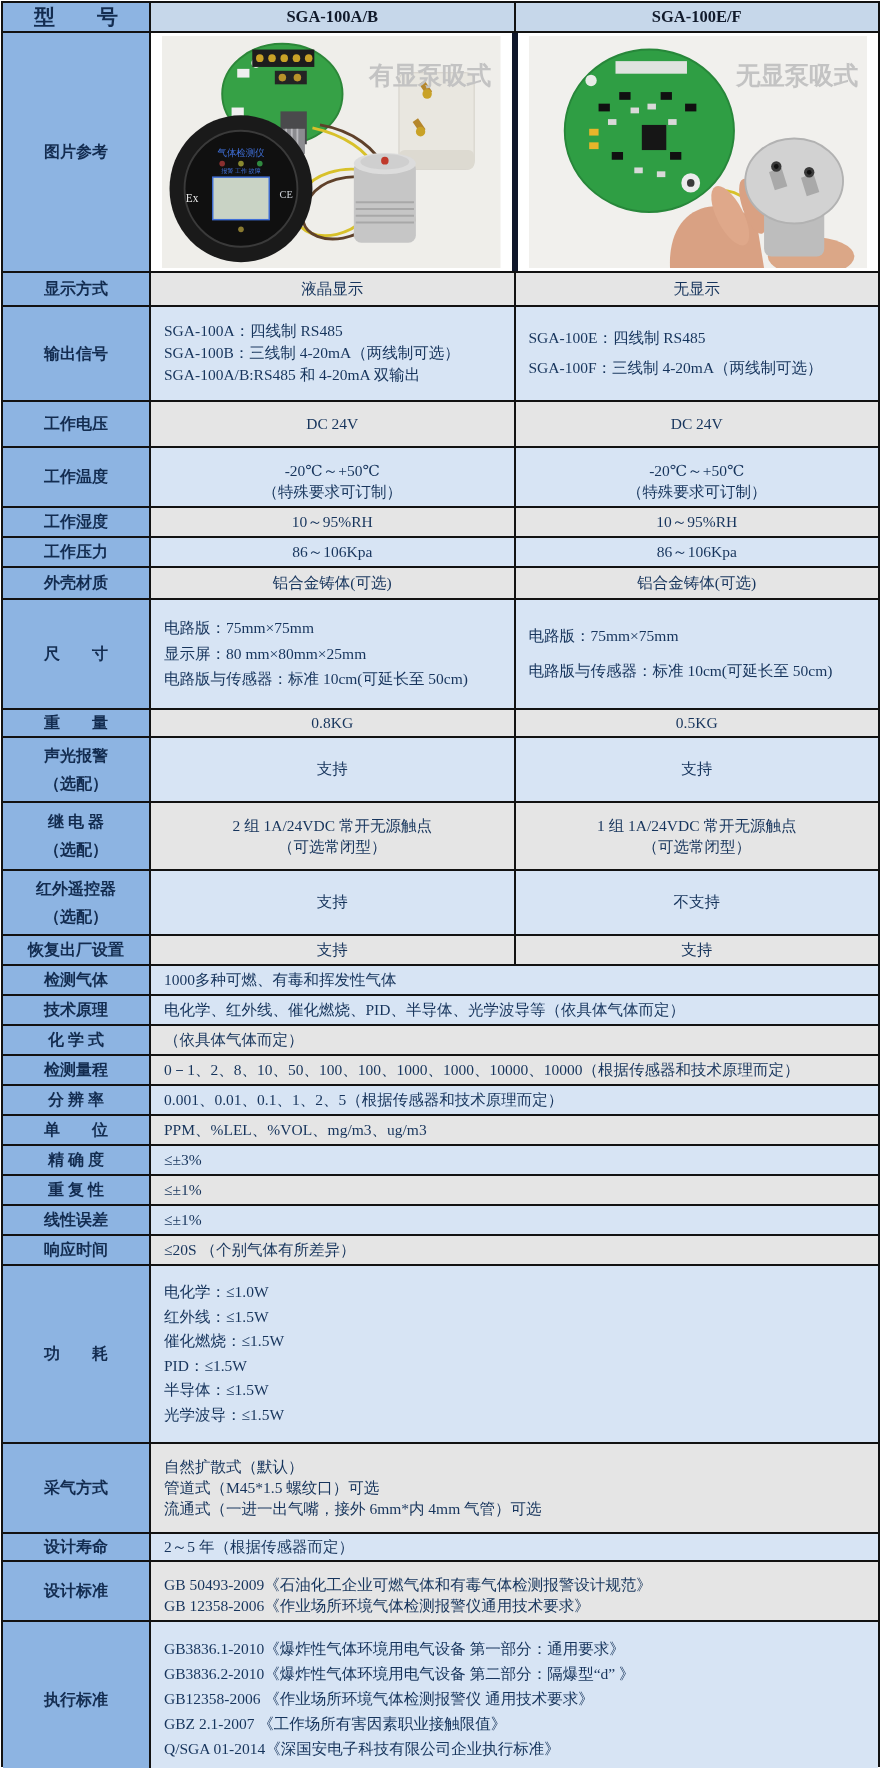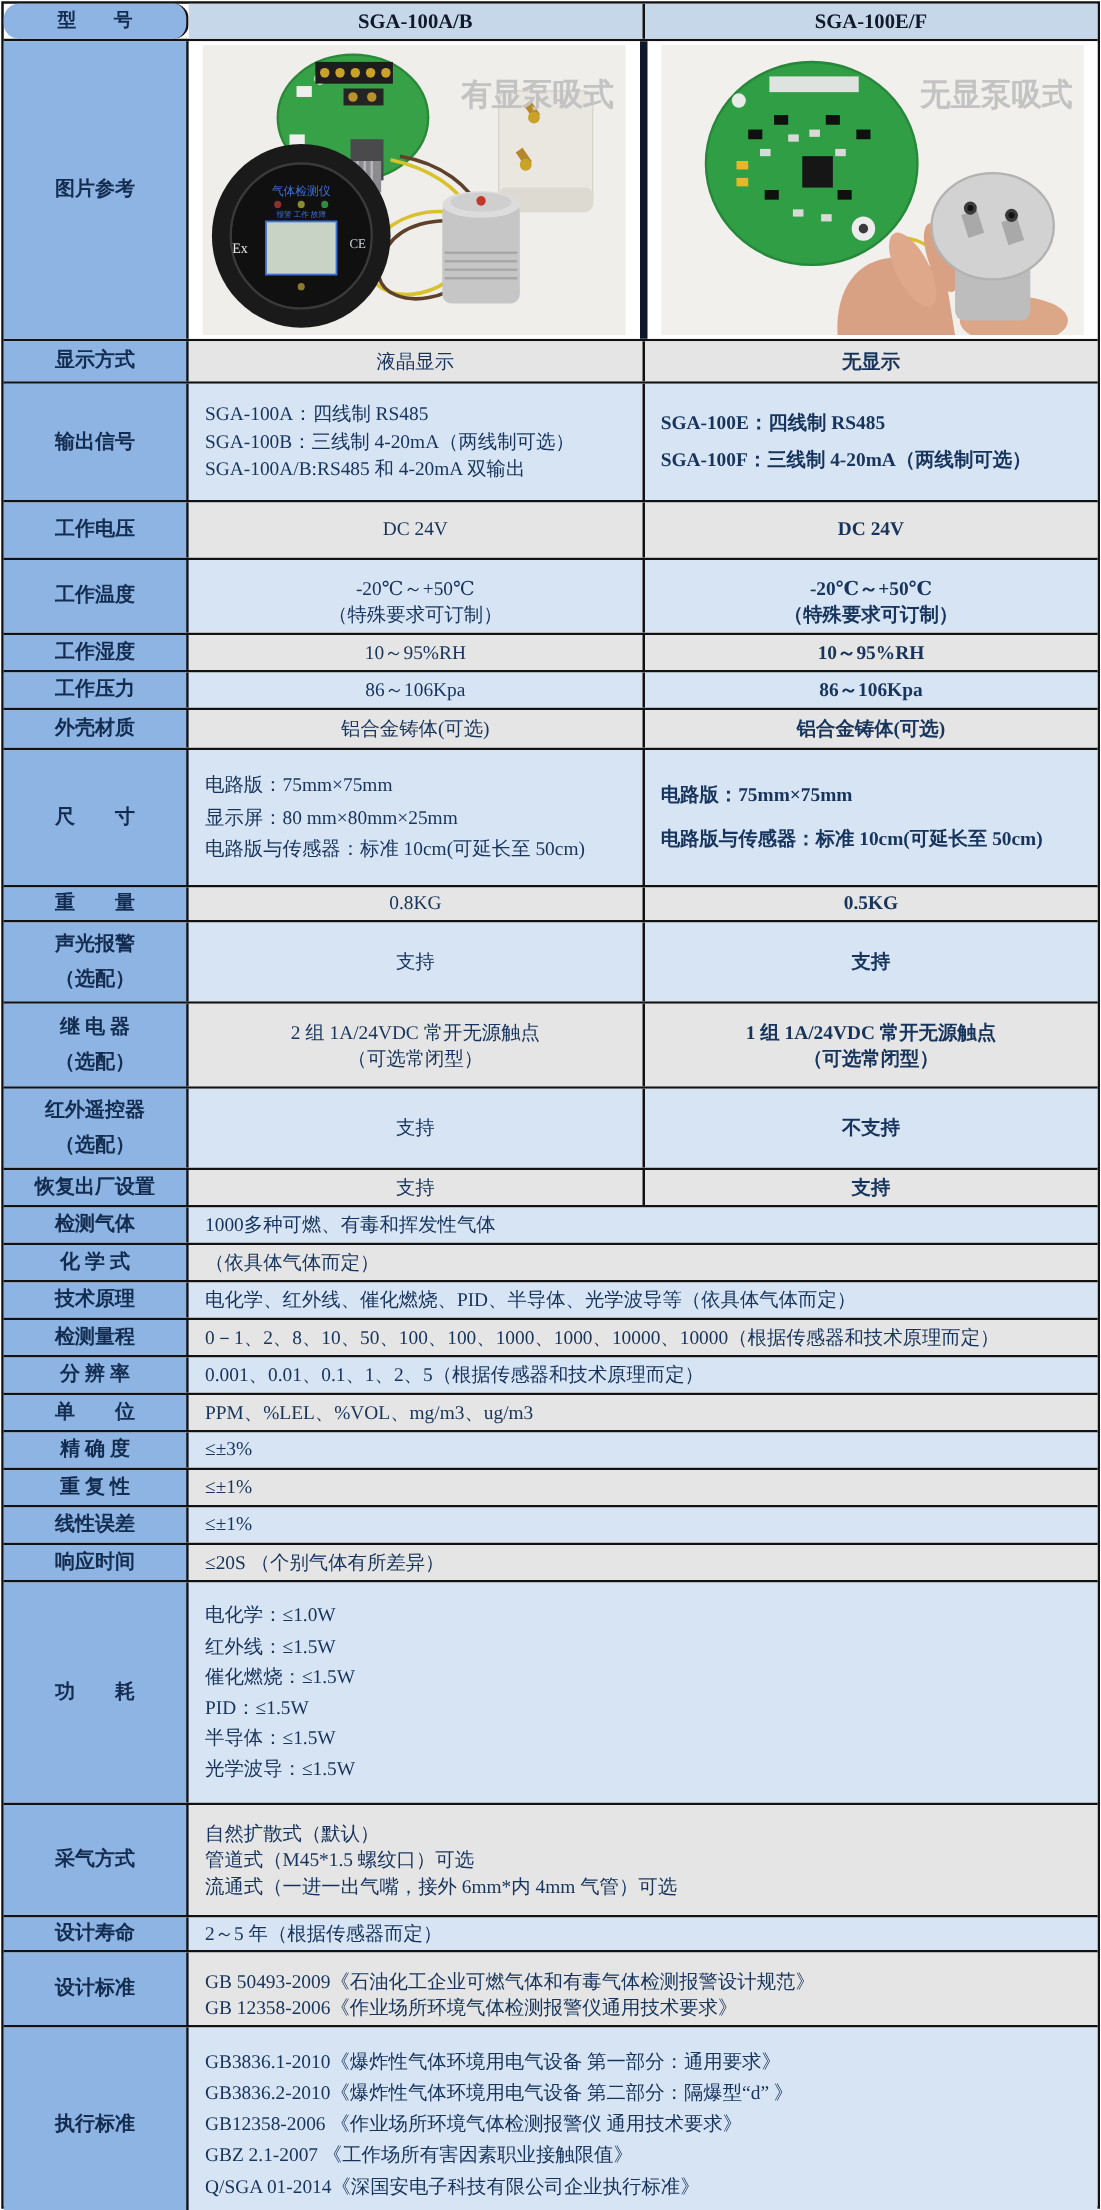--- a/index.html
+++ b/index.html
@@ -18,27 +18,27 @@
     border-right:2px solid #121212;
     display:flex; flex-direction:column; align-items:center; justify-content:center;
     font-weight:bold; font-size:16px; color:#132c50;
     text-align:center; line-height:1.75;
   }
   .val{
     flex:1 1 0;
     display:flex; align-items:center; justify-content:center;
     font-size:15.5px; text-align:center; padding:13px 8px;
   }
-  .val + .val{ border-left:2px solid #121212;font-weight:bold; }
+  .val + .val{ border-left:2px solid #121212; }
   .val.col{ flex-direction:column; align-items:center; justify-content:space-evenly; }
   .val.left{ align-items:flex-start; justify-content:space-evenly; text-align:left; padding-left:13px; }
   .val.row-left{ justify-content:flex-start; text-align:left; padding-left:13px; }
   .bg-a .val{ background:#e5e5e5; }
   .bg-b .val{ background:#d7e4f4; }
-  .hdr .lbl{ font-size:15px;border-radius:12px; }
+  .hdr .lbl{ font-size:21px; }
   .hdr .val{ background:#c6d7ea; font-weight:bold; font-size:16.5px; color:#111a2b; }
   .photo-cell{
     flex:1 1 0; background:#ffffff; padding:3px 11px;
     display:flex; align-items:stretch; justify-content:center;
   }
   .photo-cell + .photo-cell{ border-left:6px solid #0f172a; }
   .photo-cell svg{ width:100%; height:100%; }
   
   .h-header{height:30px}.h-image{height:240px}.h-display{height:34px}
   .h-output{height:95px}.h-voltage{height:46px}.h-temp{height:60px}
@@ -356,35 +356,35 @@
 
   <div class="row bg-b h-one">
     <div class="lbl">
         <span>检测气体</span>
       </div>
     <div class="val row-left">
         <span>1000多种可燃、有毒和挥发性气体</span>
       </div>
   </div>
 
+  <div class="row bg-b h-one">
+    <div class="lbl">
+        <span>技术原理</span>
+      </div>
+    <div class="val row-left">
+        <span>电化学、红外线、催化燃烧、PID、半导体、光学波导等（依具体气体而定）</span>
+      </div>
+  </div>
+
   <div class="row bg-a h-one">
     <div class="lbl">
         <span>化 学 式</span>
       </div>
     <div class="val row-left">
         <span>（依具体气体而定）</span>
-      </div>
-  </div>
-
-  <div class="row bg-b h-one">
-    <div class="lbl">
-        <span>技术原理</span>
-      </div>
-    <div class="val row-left">
-        <span>电化学、红外线、催化燃烧、PID、半导体、光学波导等（依具体气体而定）</span>
       </div>
   </div>
 
   <div class="row bg-a h-one">
     <div class="lbl">
         <span>检测量程</span>
       </div>
     <div class="val row-left">
         <span>0－1、2、8、10、50、100、100、1000、1000、10000、10000（根据传感器和技术原理而定）</span>
       </div>

